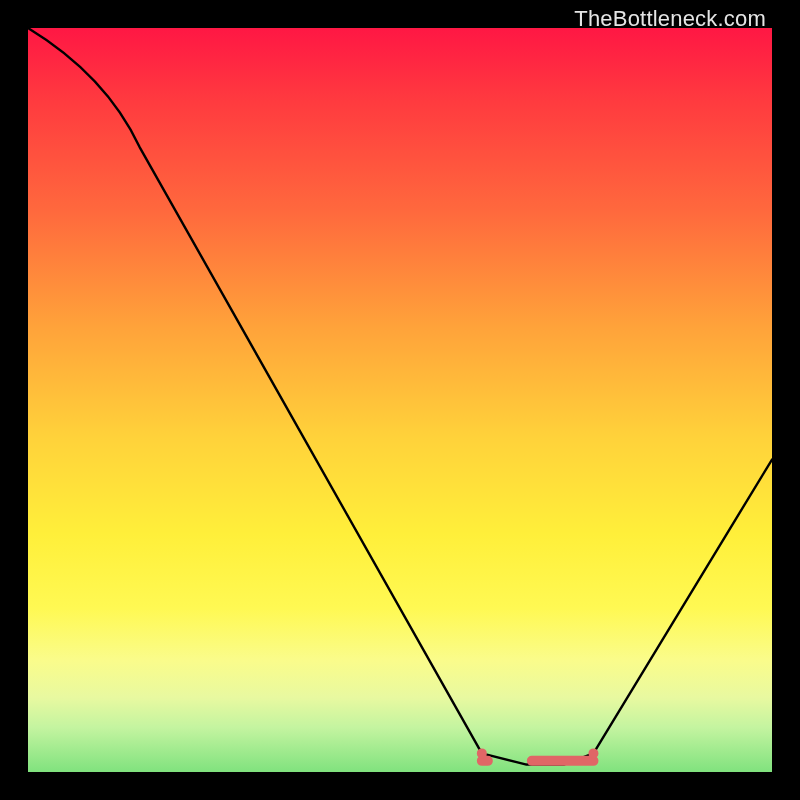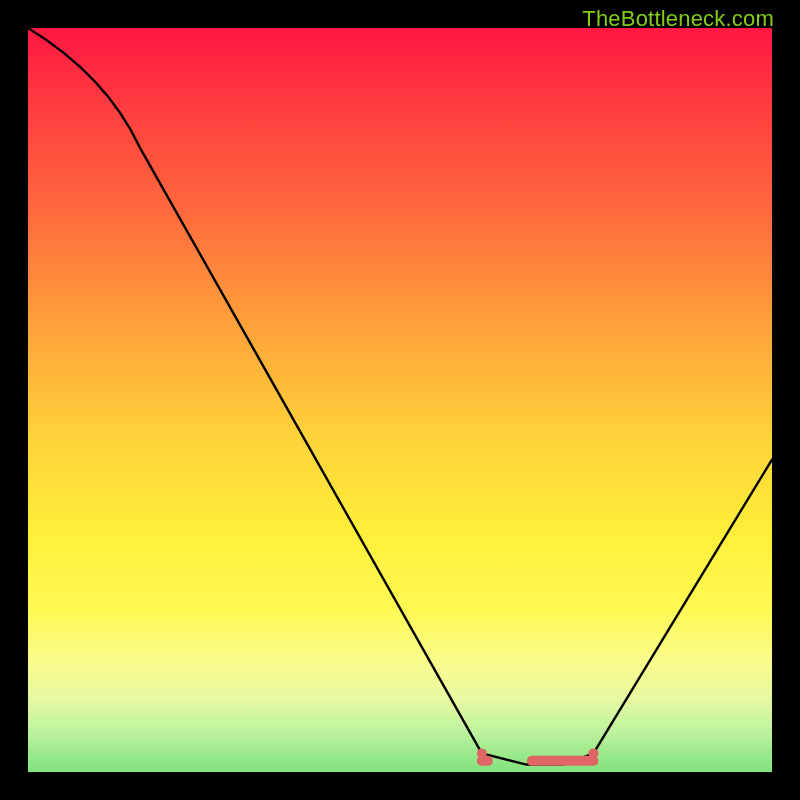--- a/index.html
+++ b/index.html
@@ -35,22 +35,22 @@
       #fff953 78%,
       #fafc8b 85%,
       #e8f9a0 90%,
       #c4f4a0 94%,
       #80e27e 100%
     );
   }
   .attribution {
     position: absolute;
     top: 6px;
-    right: 26px;
-    color: #84cc16;
+    right: 34px;
+    color: #e5e5e5;
     font-size: 22px;
     font-weight: 500;
     letter-spacing: 0.2px;
   }
   svg.curve {
     position: absolute;
     left: 0;
     top: 0;
     width: 744px;
     height: 744px;

